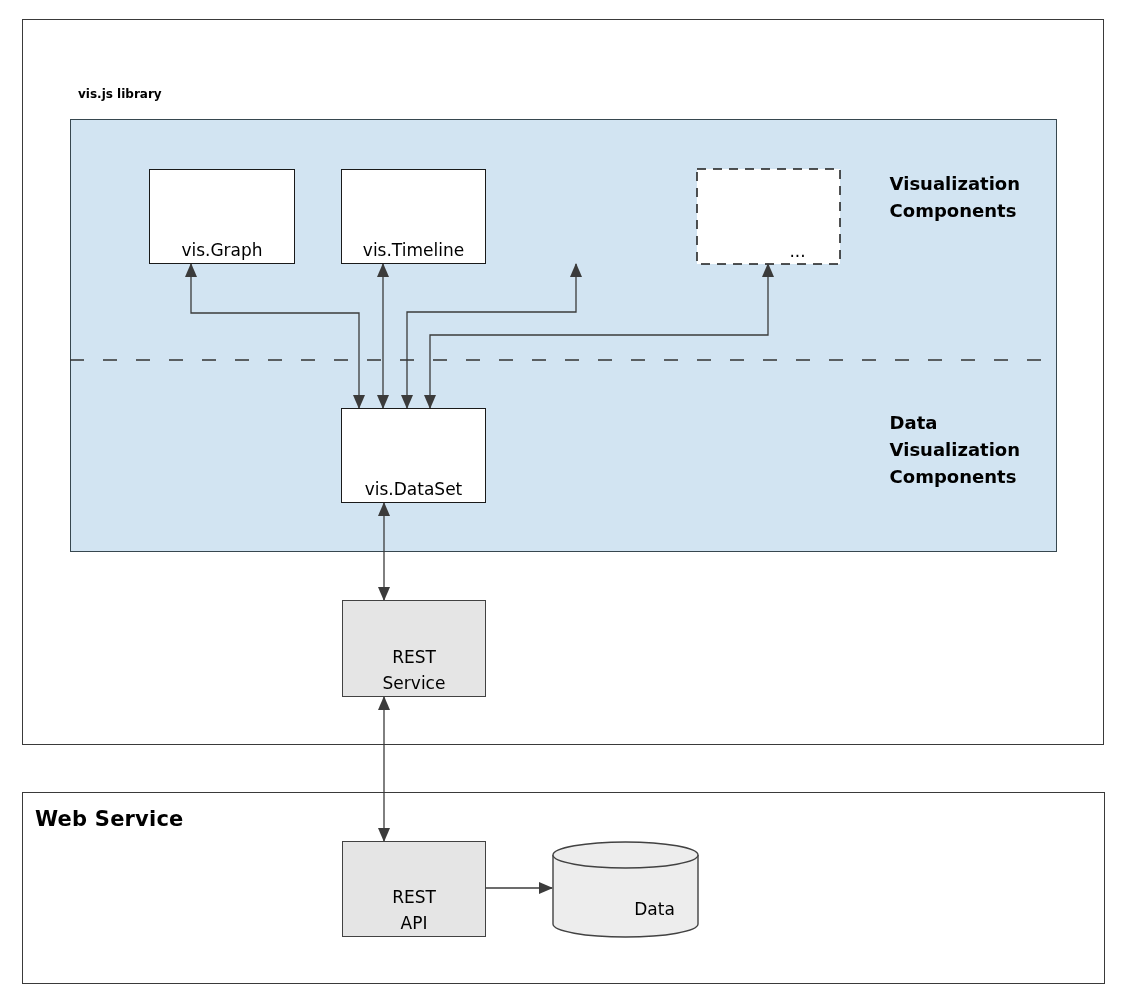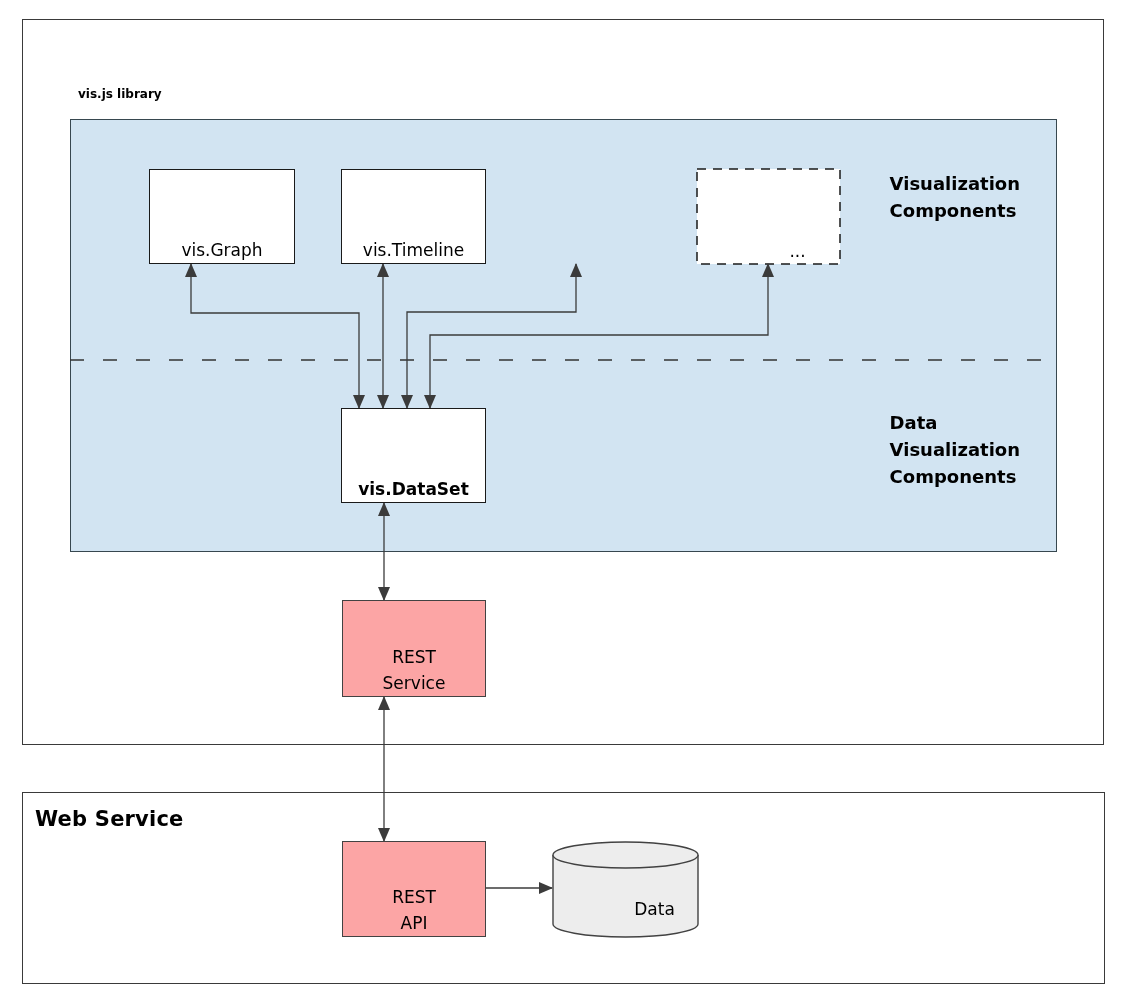--- a/index.html
+++ b/index.html
@@ -50,21 +50,21 @@
     line-height: 26px;
     text-align: center;
     z-index: 3;
     margin-left: 29px;
   }
   .white-node {
     background: #ffffff;
     border: 1.5px solid #1a1a1a;
   }
   .gray-node {
-    background: #fca5a5;
+    background: #e5e5e5;
     border: 1.5px solid #424242;
   }
   .ghost-node { background: transparent; border: none; }
   .side-label {
     position: absolute;
     right: 108px;
     font-size: 18px;
     font-weight: bold;
     line-height: 27px;
     text-align: left;
@@ -132,21 +132,21 @@
   <div class="side-label" style="top:170px;">
     <span>Visualization</span>
     <span>Components</span>
   </div>
   <div class="side-label" style="top:409px;">
     <span>Data</span>
     <span>Visualization</span>
     <span>Components</span>
   </div>
 
-  <div class="node white-node" style="left:312px; top:408px; width:145px; height:95px;font-weight:bold;">
+  <div class="node white-node" style="left:312px; top:408px; width:145px; height:95px;">
     <span>vis.DataSet</span>
   </div>
 
   <div class="node gray-node" style="left:313px; top:600px; width:144px; height:97px;">
     <span>REST</span>
     <span>Service</span>
   </div>
 
   <div class="outer-box" style="left:22px; top:792px; width:1083px; height:192px;"></div>
   <div class="section-title" style="left:35px; top:799px;margin-top:8px;">Web Service</div>

